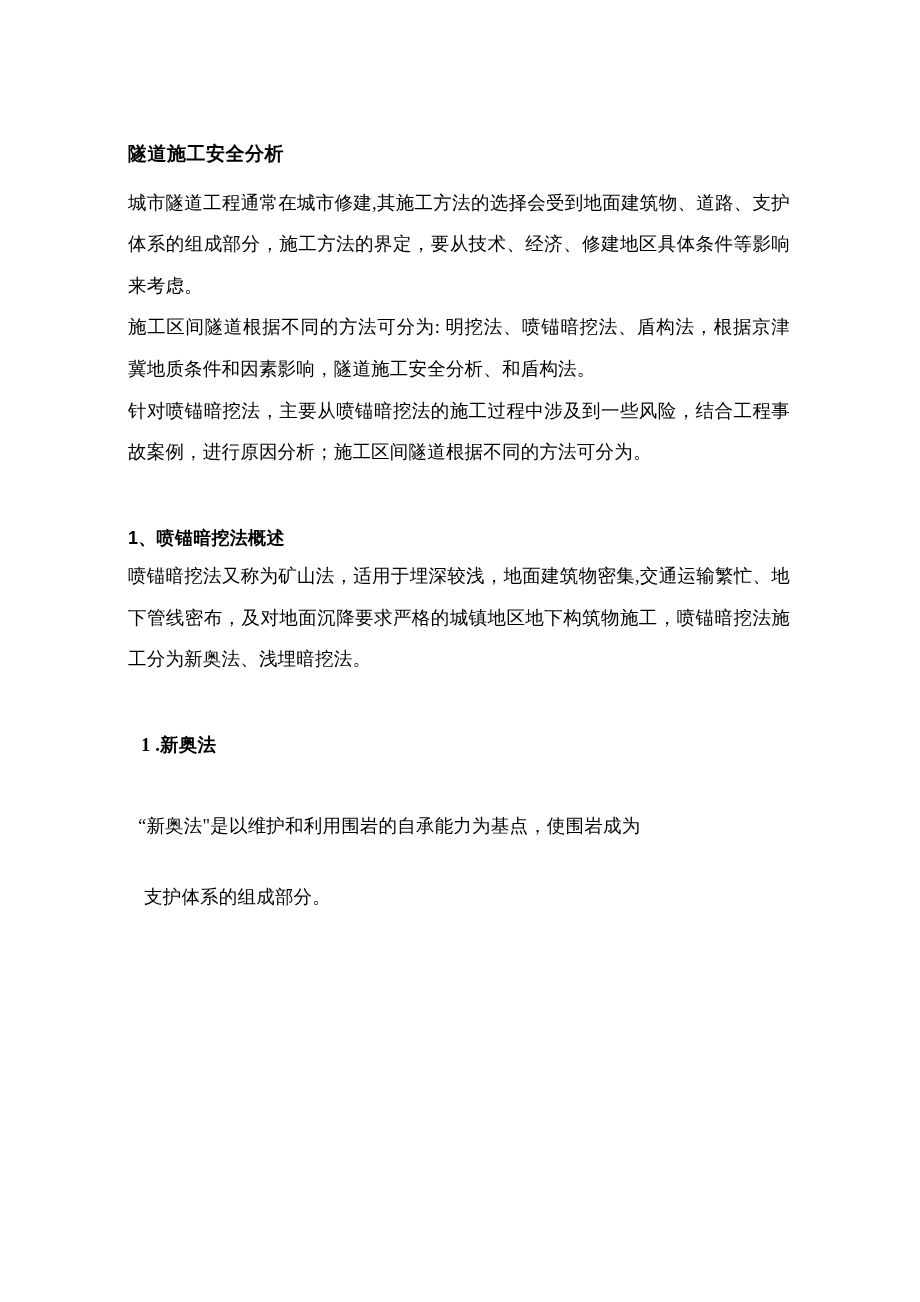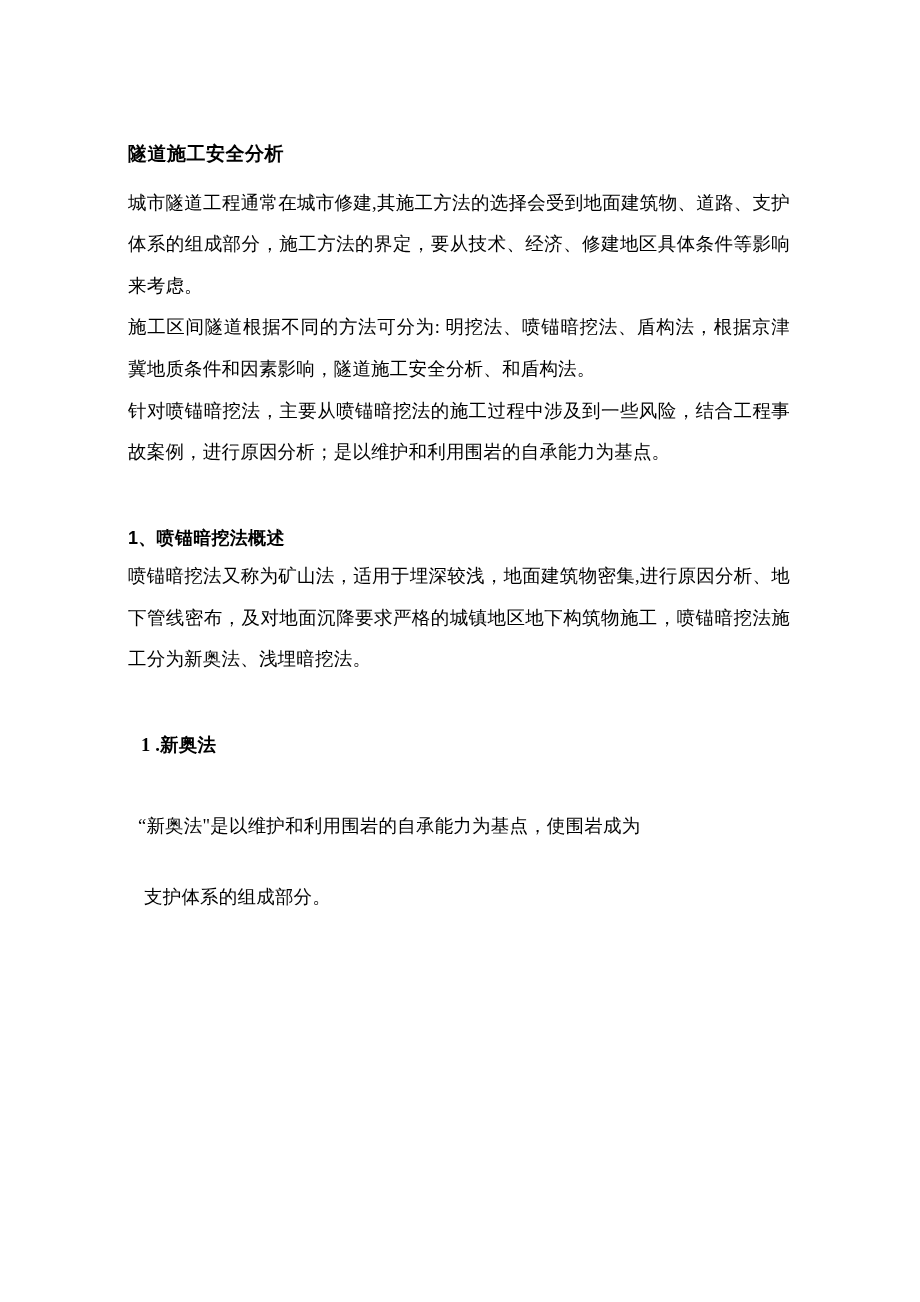--- a/index.html
+++ b/index.html
@@ -75,25 +75,25 @@
 <body>
 
 <div class="page">
 
   <h1 class="doc-title">隧道施工安全分析</h1>
 
   <p class="body-text">城市隧道工程通常在城市修建,其施工方法的选择会受到地面建筑物、道路、支护体系的组成部分，施工方法的界定，要从技术、经济、修建地区具体条件等影响来考虑。</p>
 
   <p class="body-text gap-xl">施工区间隧道根据不同的方法可分为: 明挖法、喷锚暗挖法、盾构法，根据京津冀地质条件和因素影响，隧道施工安全分析、和盾构法。</p>
 
-  <p class="body-text gap-xl">针对喷锚暗挖法，主要从喷锚暗挖法的施工过程中涉及到一些风险，结合工程事故案例，进行原因分析；是以维护和利用围岩的自承能力为基点。</p>
+  <p class="body-text gap-xl">针对喷锚暗挖法，主要从喷锚暗挖法的施工过程中涉及到一些风险，结合工程事故案例，进行原因分析；施工区间隧道根据不同的方法可分为。</p>
 
   <h2 class="heading-sub">1、喷锚暗挖法概述</h2>
 
-  <p class="body-text gap-large">喷锚暗挖法又称为矿山法，适用于埋深较浅，地面建筑物密集,进行原因分析、地下管线密布，及对地面沉降要求严格的城镇地区地下构筑物施工，喷锚暗挖法施工分为新奥法、浅埋暗挖法。</p>
+  <p class="body-text gap-large">喷锚暗挖法又称为矿山法，适用于埋深较浅，地面建筑物密集,交通运输繁忙、地下管线密布，及对地面沉降要求严格的城镇地区地下构筑物施工，喷锚暗挖法施工分为新奥法、浅埋暗挖法。</p>
 
   <h3 class="heading-item">1 .新奥法</h3>
 
   <p class="quote-line">“新奥法"是以维护和利用围岩的自承能力为基点，使围岩成为</p>
 
   <p class="quote-line2">支护体系的组成部分。</p>
 
 </div>
 
 </body></html>

